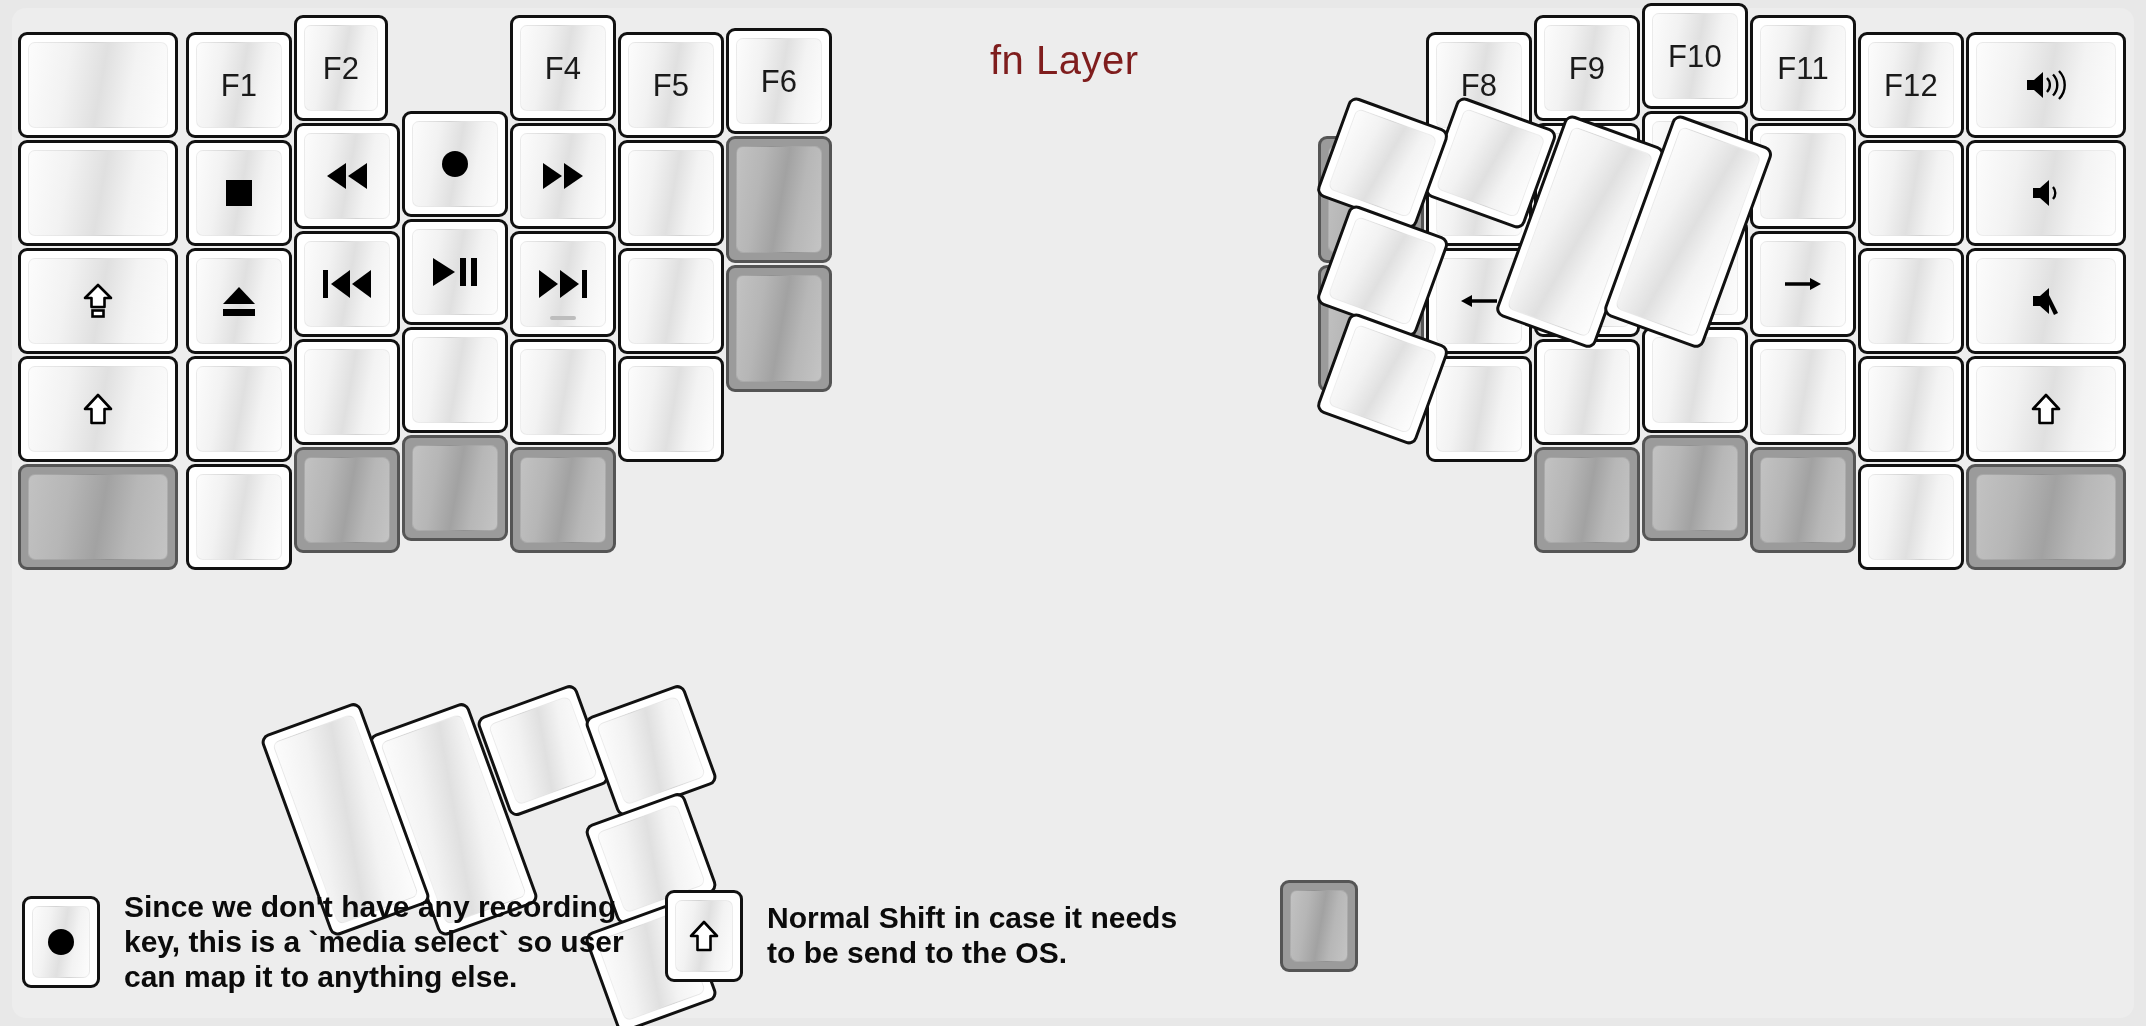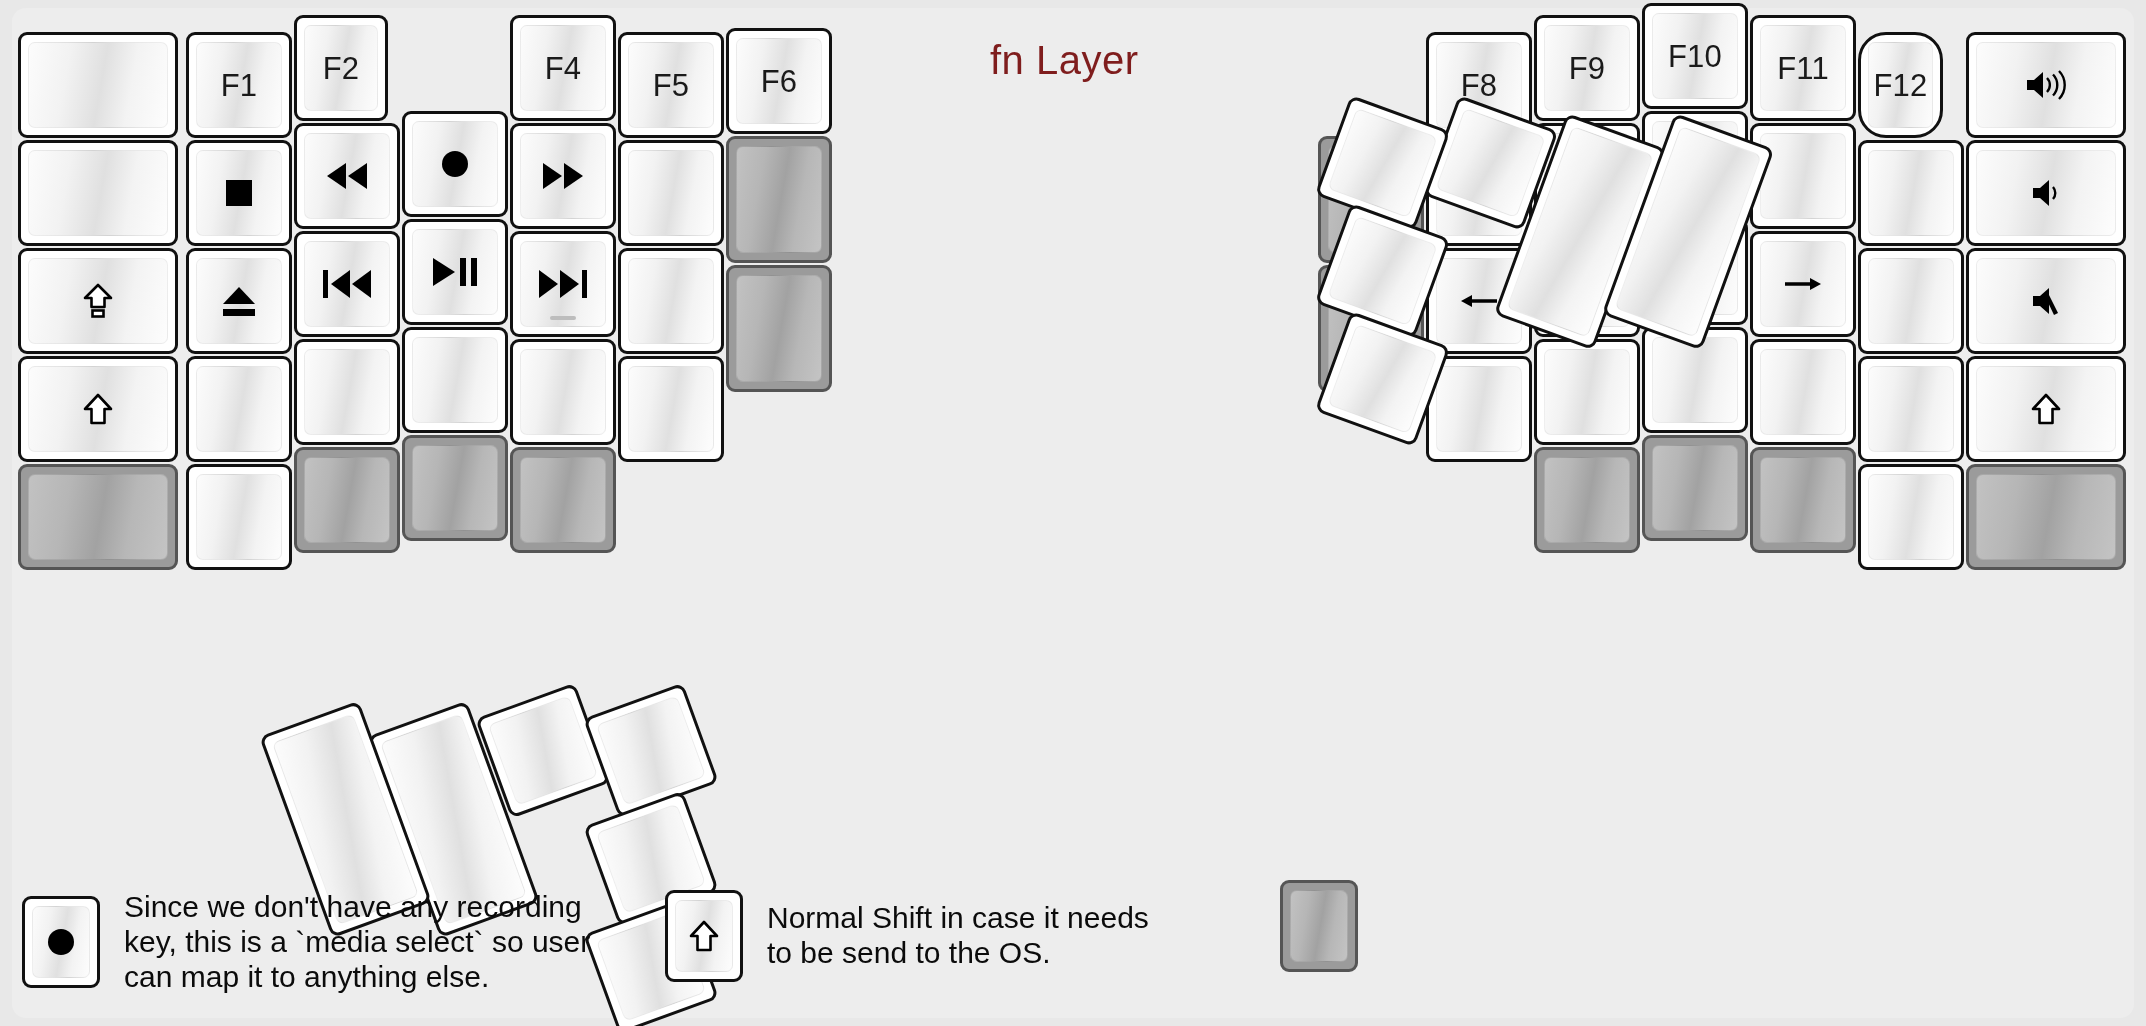--- a/index.html
+++ b/index.html
@@ -44,21 +44,21 @@
     bottom:14px;width:26px;height:4px;background:#bdbdbd;border-radius:2px;
   }
 
   
   #title{
     position:absolute;left:990px;top:38px;
     font-size:40px;color:#7f1d1d;letter-spacing:.5px;
   }
 
   
-  .legend-item{position:absolute;display:flex;align-items:center;}
+  .legend-item{position:absolute;display:flex;align-items:center;font-weight:bold;}
   .legend-key{position:relative;width:78px;height:92px;flex:0 0 auto;}
   .legend-text{
     margin-left:24px;font-size:30px;color:#0b0b0b;line-height:1.16;
     white-space:pre-line;
   }
 </style>
 </head>
 <body>
 
 <div id="panel"></div>
@@ -353,21 +353,21 @@
           </svg>
         </span>
       </div>
     </div>
     <div class="key" style="left: 1750px; top: 339px; width: 106px; height: 106px;">
       <div class="cap"></div>
     </div>
     <div class="key trans" style="left: 1750px; top: 447px; width: 106px; height: 106px;">
       <div class="cap"></div>
     </div>
-    <div class="key" style="left: 1858px; top: 32px; width: 85px; height: 106px; border-radius: 28px;">
+    <div class="key" style="left: 1858px; top: 32px; width: 106px; height: 106px;">
       <div class="cap">
         <span class="lbl">F12</span>
       </div>
     </div>
     <div class="key" style="left: 1858px; top: 140px; width: 106px; height: 106px;">
       <div class="cap"></div>
     </div>
     <div class="key" style="left: 1858px; top: 248px; width: 106px; height: 106px;">
       <div class="cap"></div>
     </div>

